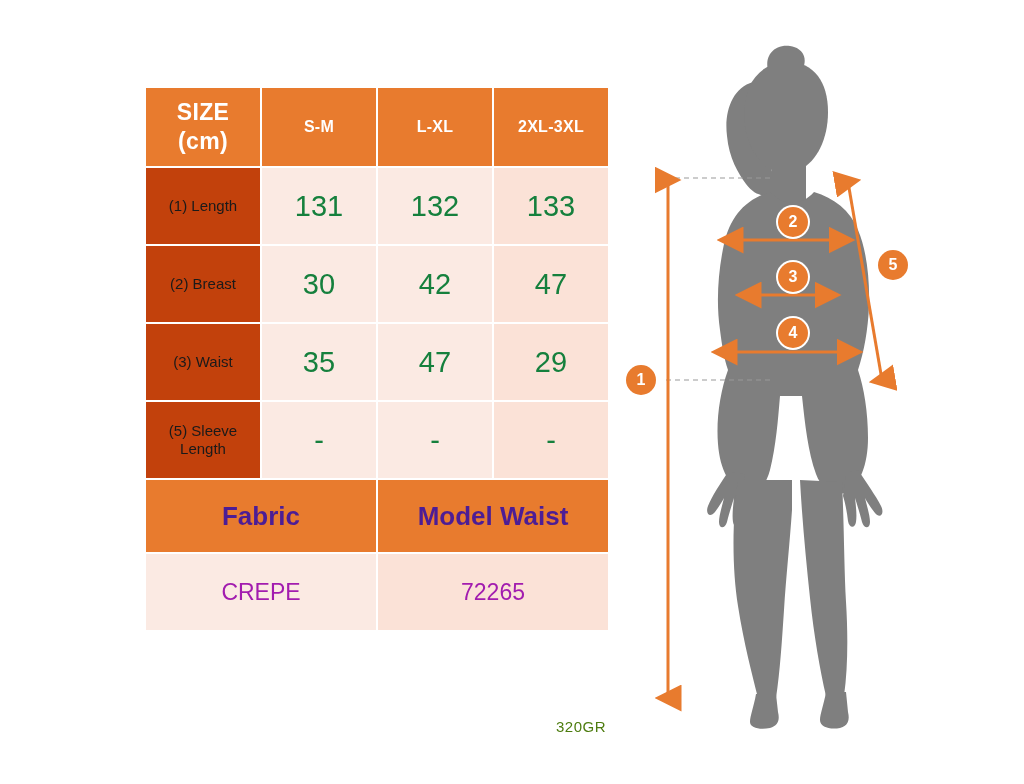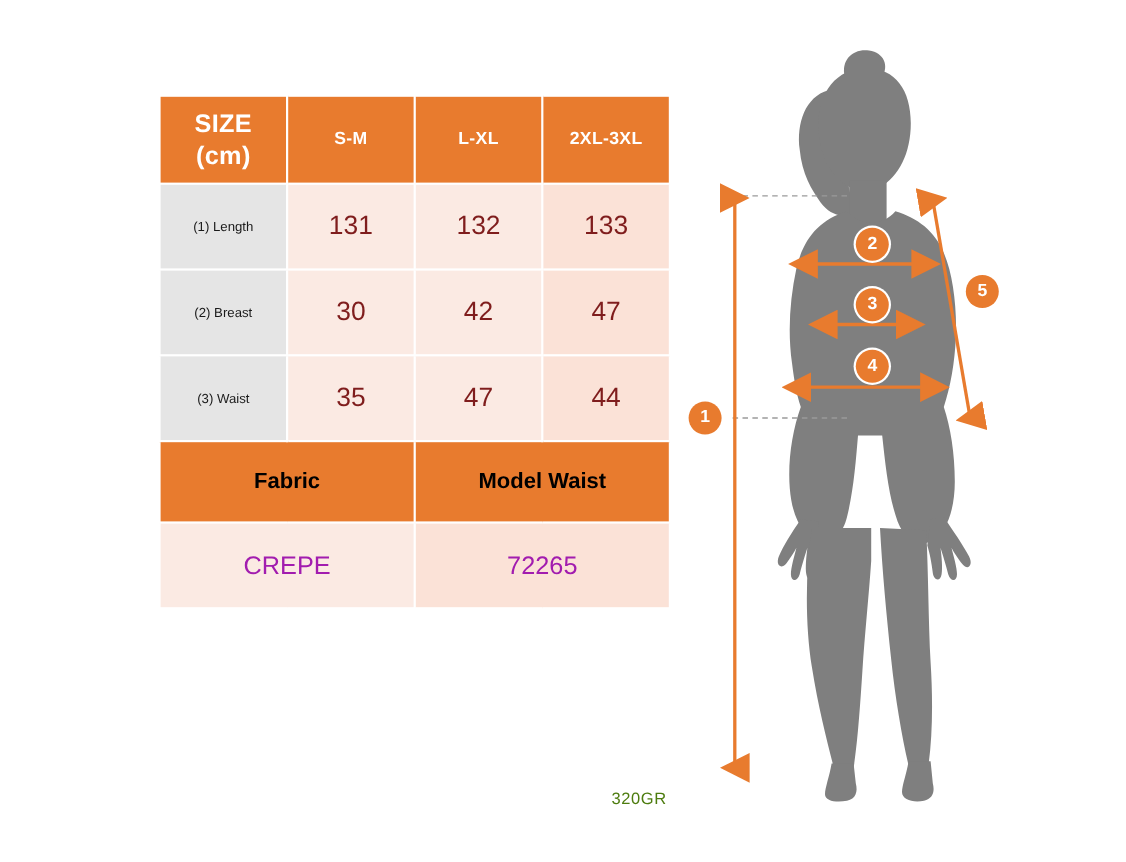--- a/index.html
+++ b/index.html
@@ -40,40 +40,40 @@
     font-weight: bold;
     font-size: 16px;
     height: 78px;
     letter-spacing: .3px;
   }
   .hdr.size-label {
     font-size: 23px;
     line-height: 1.25;
   }
   .row-label {
-    background: #e5e5e5;
+    background: #c2410c;
     color: #1a1a1a;
-    font-size: 12px;
+    font-size: 15px;
     height: 76px;
     line-height: 1.2;
   }
   .val {
     background: #fbeae3;
-    color: #7f1d1d;
-    font-size: 24px;
+    color: #15803d;
+    font-size: 29px;
     height: 76px;
   }
   .val.alt {
     background: #fbe2d7;
   }
   .fabric-hdr {
     background: #e87b2e;
-    color: #000000;
+    color: #4c1d95;
     font-weight: bold;
-    font-size: 20px;
+    font-size: 26px;
     height: 72px;
   }
   .fabric-val {
     background: #fbeae3;
     color: #a21caf;
     font-size: 23px;
     height: 76px;
   }
   .fabric-val.alt {
     background: #fbe2d7;
@@ -146,21 +146,27 @@
       <tr>
         <td class="row-label">(2) Breast</td>
         <td class="val">30</td>
         <td class="val">42</td>
         <td class="val alt">47</td>
       </tr>
       <tr>
         <td class="row-label">(3) Waist</td>
         <td class="val">35</td>
         <td class="val">47</td>
-        <td class="val alt">44</td>
+        <td class="val alt">29</td>
+      </tr>
+      <tr>
+        <td class="row-label">(5) Sleeve Length</td>
+        <td class="val">-</td>
+        <td class="val">-</td>
+        <td class="val alt">-</td>
       </tr>
       <tr>
         <td class="fabric-hdr" colspan="2">Fabric</td>
         <td class="fabric-hdr" colspan="2">Model Waist</td>
       </tr>
       <tr>
         <td class="fabric-val" colspan="2">CREPE</td>
         <td class="fabric-val alt" colspan="2">72265</td>
       </tr>
     </tbody>

